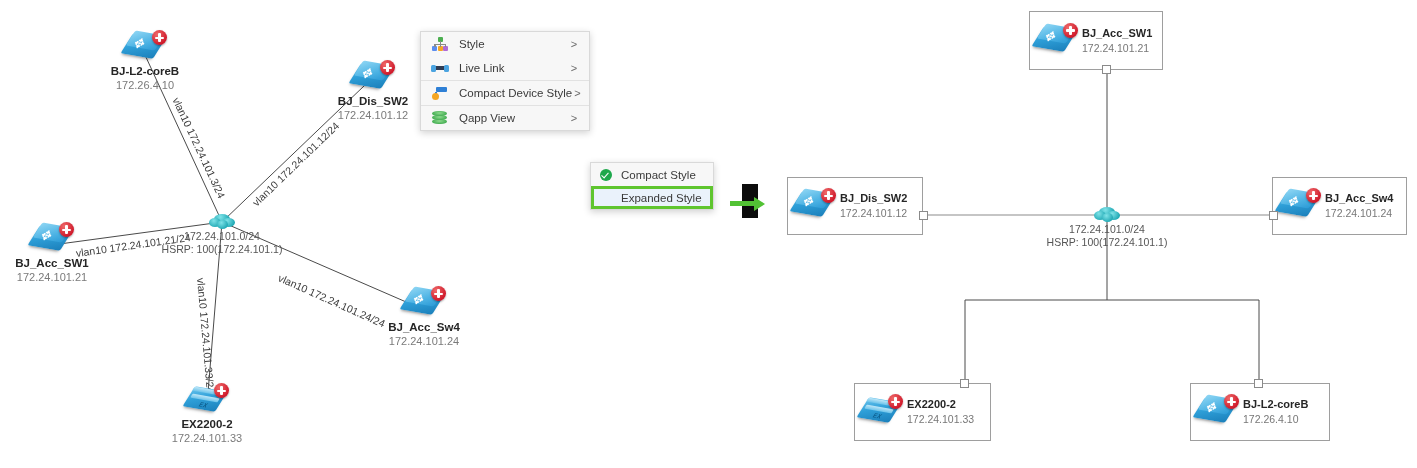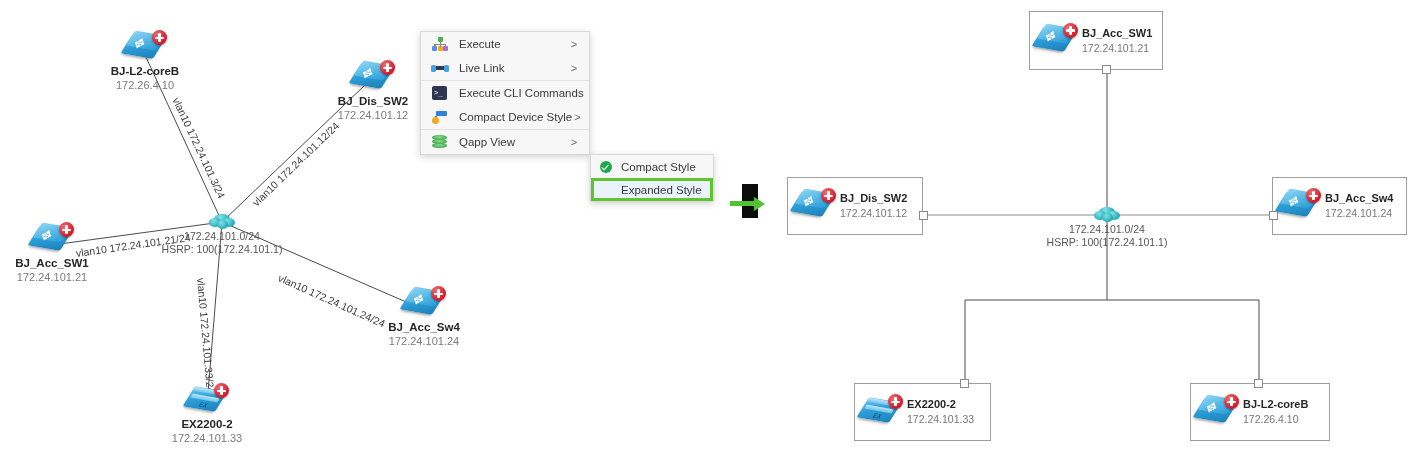--- a/index.html
+++ b/index.html
@@ -232,42 +232,35 @@
         <i class="n top"></i>
           <i class="n b1"></i>
           <i class="n b2"></i>
           <i class="n b3"></i>
         <i class="h"></i>
           <i class="v v0"></i>
           <i class="v v1"></i>
           <i class="v v2"></i>
           <i class="v v3"></i>
       </span>
-      <span class="lbl">Execute</span>
+      <span class="lbl">Style</span>
       <span class="chev">&gt;</span>
     </div>
     <div class="mi">
       <span class="ico ic-link">
         <i class="bar"></i>
           <i class="e e1"></i>
           <i class="e e2"></i>
       </span>
       <span class="lbl">Live Link</span>
       <span class="chev">&gt;</span>
     </div>
   </div>
 
   <div class="mgroup">
-    <div class="mi">
-      <span class="ico">
-          <i class="ic-cli"></i>
-        </span>
-      <span class="lbl">Execute CLI Commands</span>
-      <span class="chev"></span>
-    </div>
     <div class="mi">
       <span class="ico ic-dev">
         <i class="r"></i>
           <i class="st"></i>
           <i class="dot"></i>
       </span>
       <span class="lbl">Compact Device Style</span>
       <span class="chev">&gt;</span>
     </div>
   </div>
@@ -278,21 +271,21 @@
         <i class="l l3"></i>
           <i class="l l2"></i>
           <i class="l l1"></i>
       </span>
       <span class="lbl">Qapp View</span>
       <span class="chev">&gt;</span>
     </div>
   </div>
 </div>
 
-<div class="submenu" style="left:590px;top:154px;width:122px;">
+<div class="submenu" style="left:590px;top:162px;width:122px;">
   <div class="smi">
     <span class="check"></span>
     <span class="lbl">Compact Style</span>
   </div>
   <div class="smi sel">
     <span class="lbl">Expanded Style</span>
   </div>
 </div>
 
 <div class="annot-blk" style="left:742px;top:184px;width:16px;height:34px;"></div>

